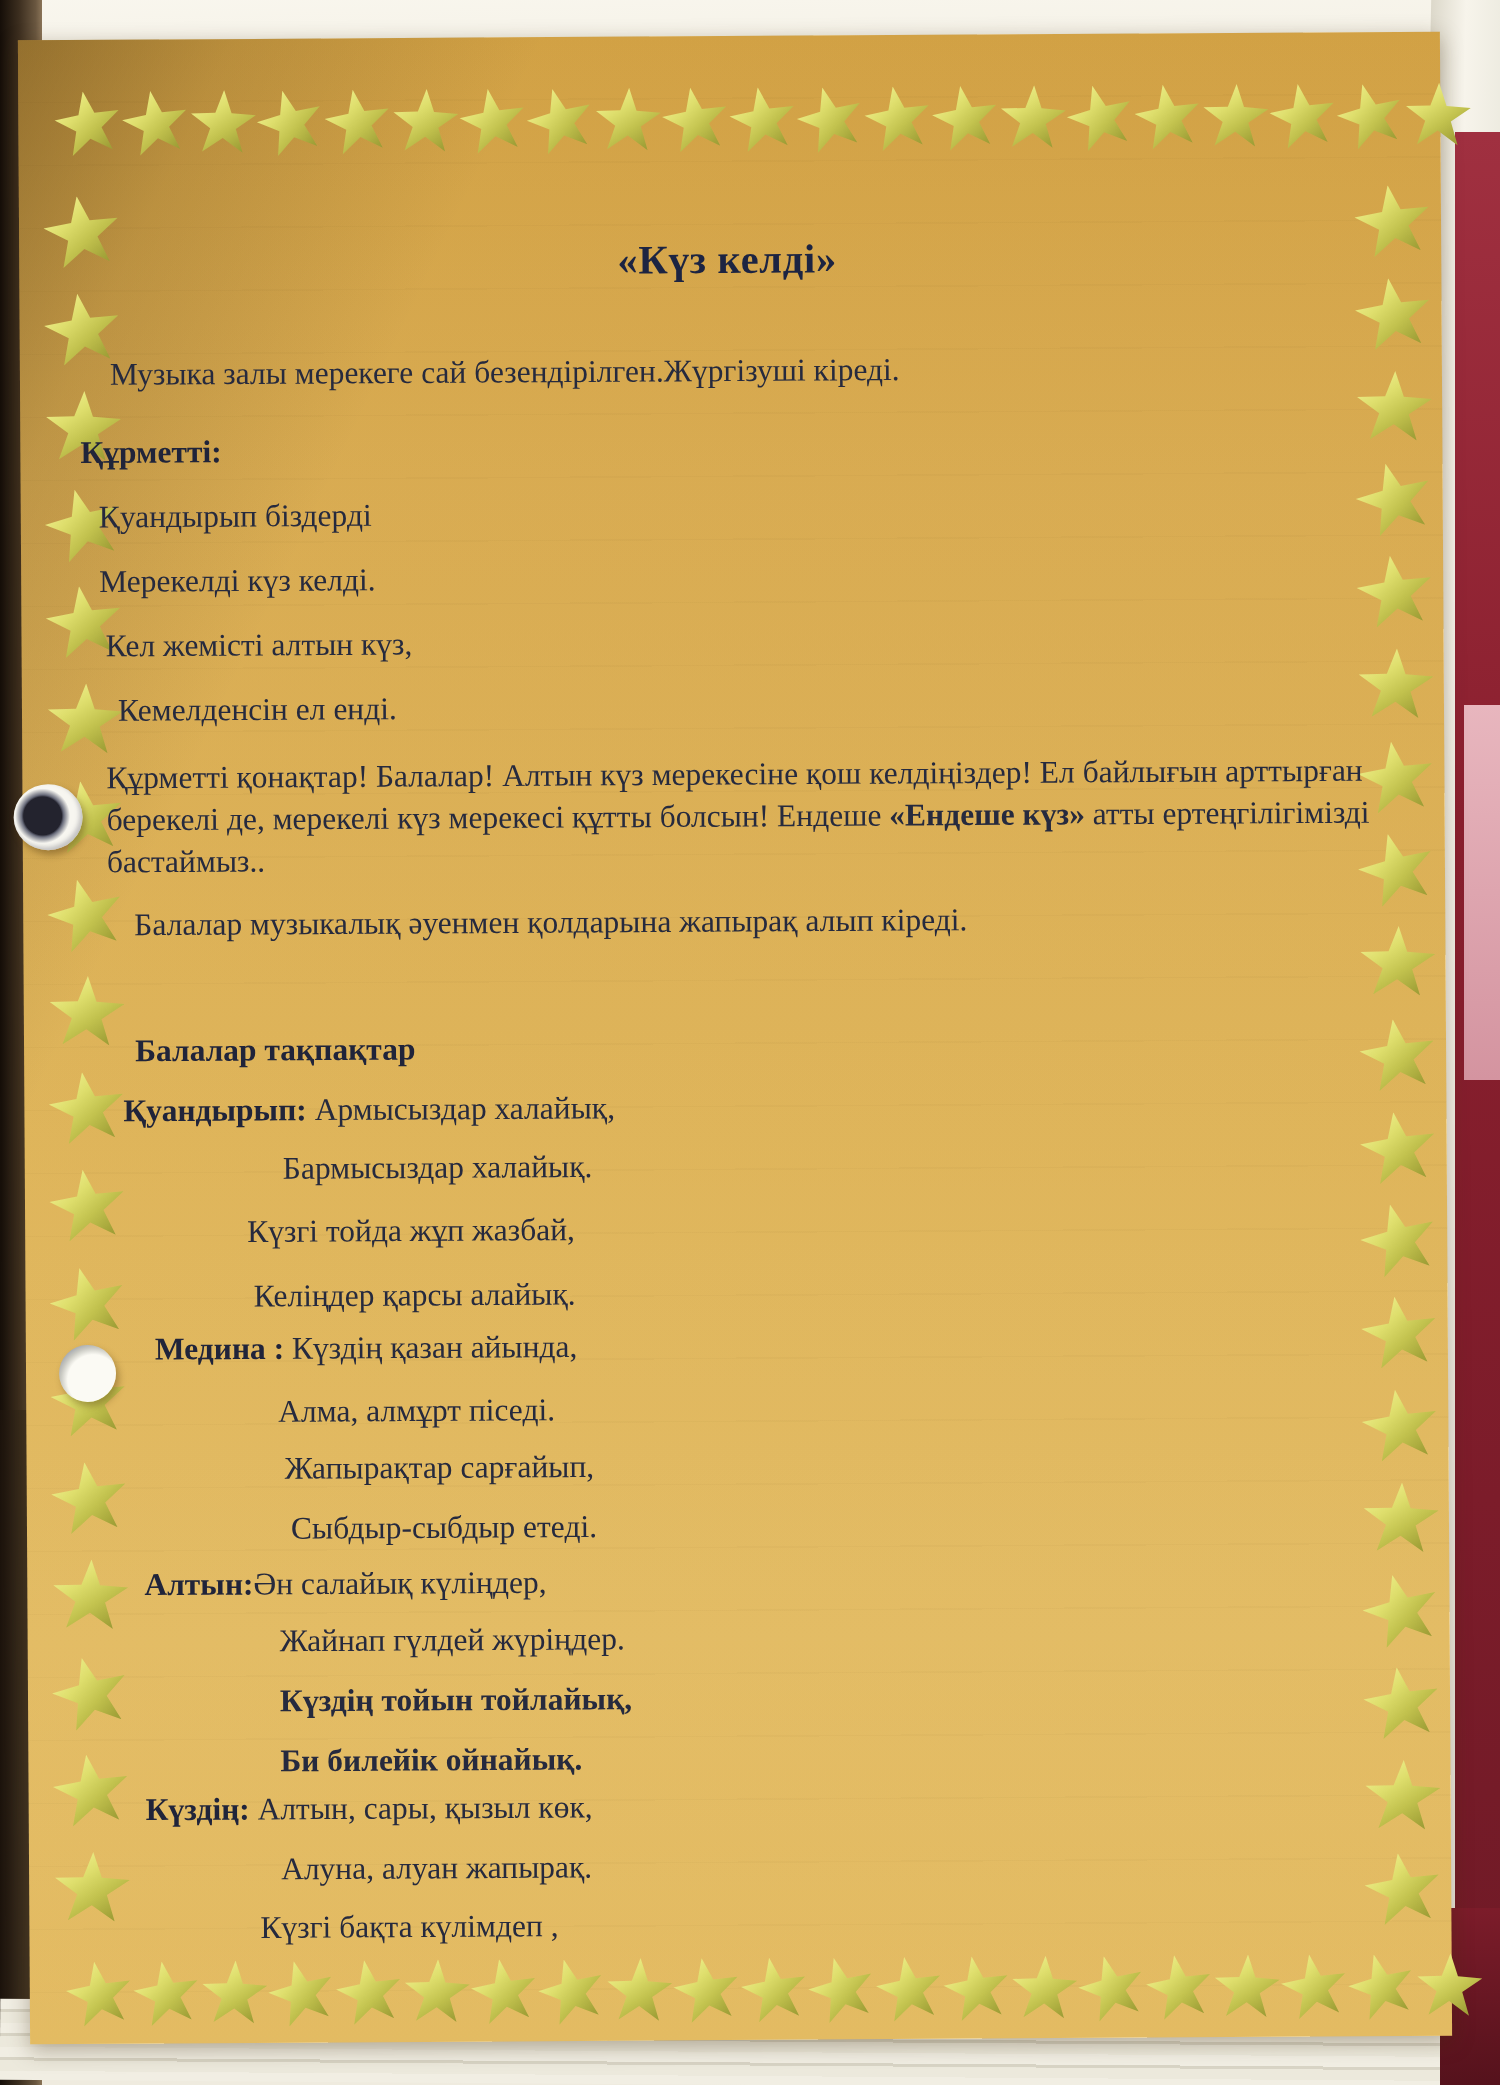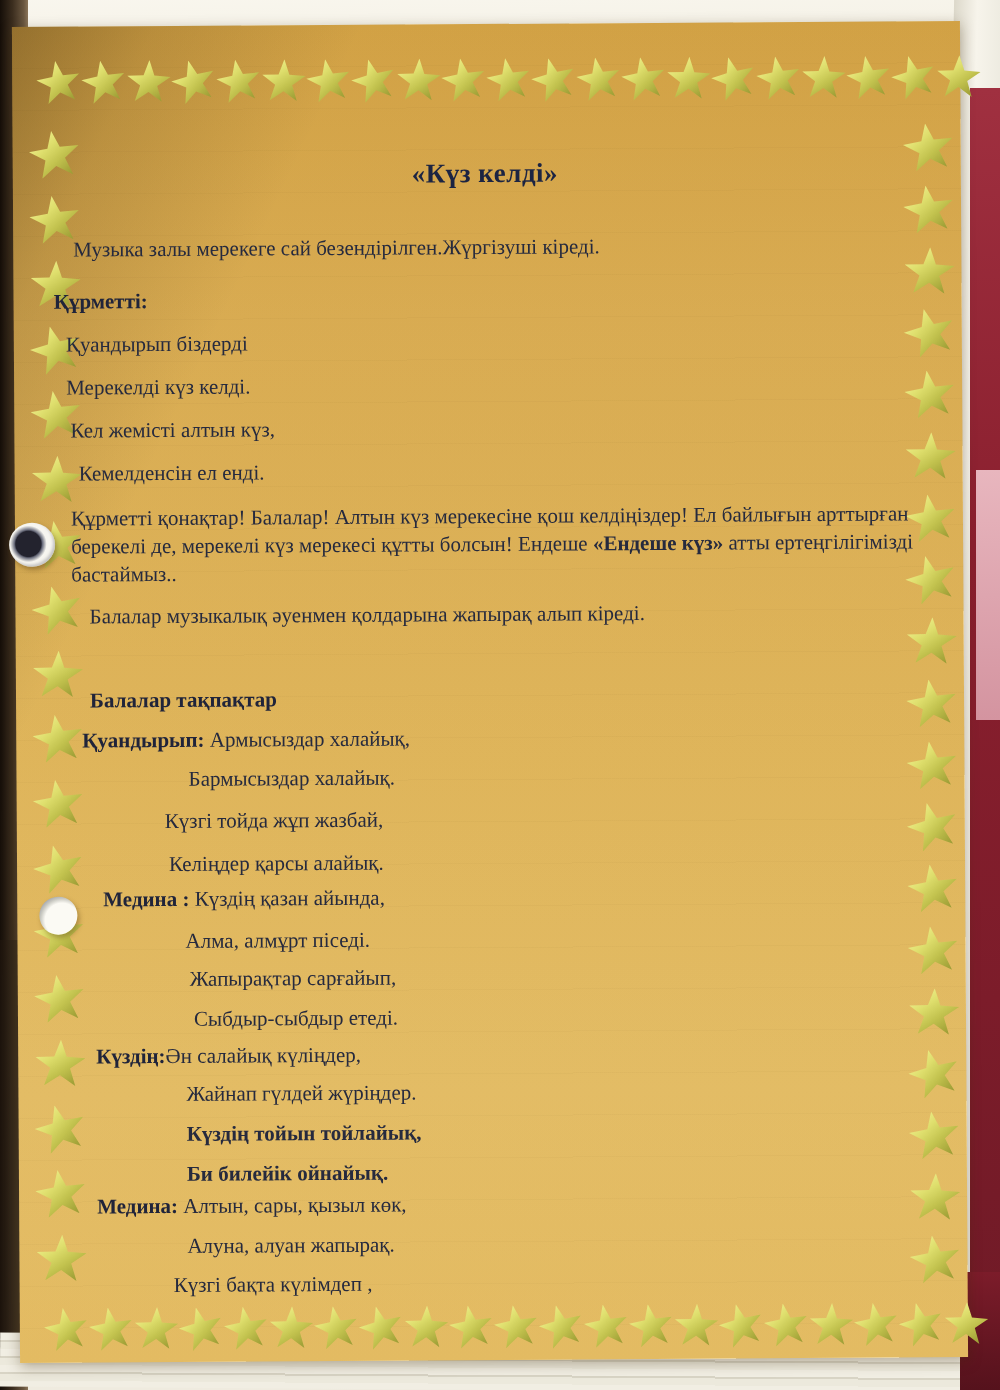--- a/index.html
+++ b/index.html
@@ -186,25 +186,25 @@
           <div class="block" style="margin-left: 52px; margin-top: 15px;"><span>Балалар музыкалық әуенмен қолдарына жапырақ алып кіреді.</span></div>
           <div class="block" style="margin-left: 52px; margin-top: 58px;"><span class="speaker">Балалар тақпақтар</span></div>
           <div class="block" style="margin-left: 44px; margin-top: 14px;"><span class="speaker">Қуандырып:</span><span>  Армысыздар халайық,</span></div>
           <div class="block" style="margin-left: 150px; margin-top: 13px;"><span>Бармысыздар халайық.</span></div>
           <div class="block" style="margin-left: 126px; margin-top: 16px;"><span>Күзгі тойда жұп жазбай,</span></div>
           <div class="block" style="margin-left: 130px; margin-top: 17px;"><span>Келіңдер қарсы алайық.</span></div>
           <div class="block" style="margin-left: 64px; margin-top: 9px;"><span class="speaker">Медина :</span><span> Күздің қазан айында,</span></div>
           <div class="block" style="margin-left: 146px; margin-top: 16px;"><span>Алма, алмұрт піседі.</span></div>
           <div class="block" style="margin-left: 150px; margin-top: 12px;"><span>Жапырақтар сарғайып,</span></div>
           <div class="block" style="margin-left: 154px; margin-top: 14px;"><span>Сыбдыр-сыбдыр етеді.</span></div>
-          <div class="block" style="margin-left: 56px; margin-top: 11px;"><span class="speaker">Күздің:</span><span>Ән салайық күліңдер,</span></div>
+          <div class="block" style="margin-left: 56px; margin-top: 11px;"><span class="speaker">Алтын:</span><span>Ән салайық күліңдер,</span></div>
           <div class="block" style="margin-left: 146px; margin-top: 12px;"><span>Жайнап гүлдей жүріңдер.</span></div>
           <div class="block" style="margin-left: 146px; margin-top: 14px;"><span class="b">Күздің тойын тойлайық,</span></div>
           <div class="block" style="margin-left: 146px; margin-top: 14px;"><span class="b">Би билейік ойнайық.</span></div>
-          <div class="block" style="margin-left: 56px; margin-top: 6px;"><span class="speaker">Медина:</span><span> Алтын, сары, қызыл көк,</span></div>
+          <div class="block" style="margin-left: 56px; margin-top: 6px;"><span class="speaker">Күздің:</span><span> Алтын, сары, қызыл көк,</span></div>
           <div class="block" style="margin-left: 146px; margin-top: 14px;"><span>Алуна, алуан жапырақ.</span></div>
           <div class="block" style="margin-left: 132px; margin-top: 13px;"><span>Күзгі бақта күлімдеп ,</span></div>
         </div>
     </div>
 
     <div class="hole h1"></div>
     <div class="hole h2"></div>
   </div>
 </div>
 

